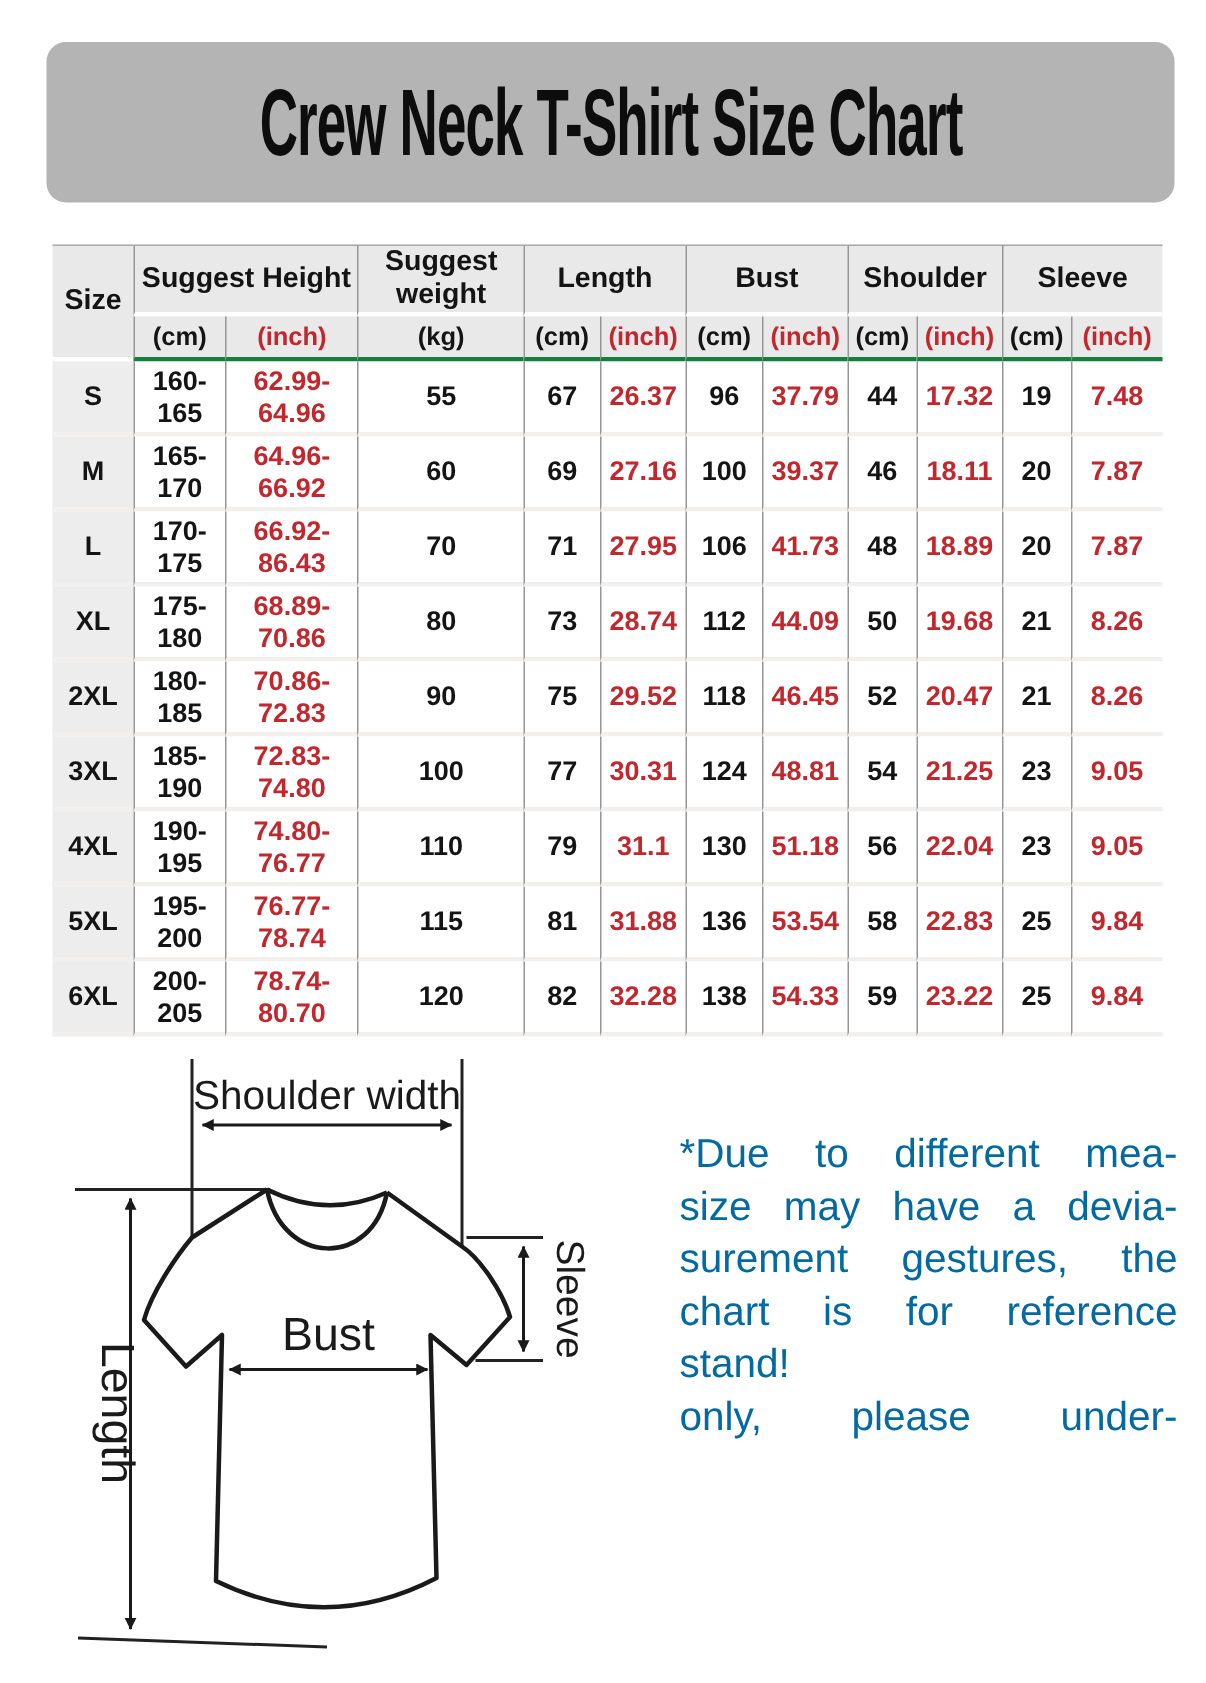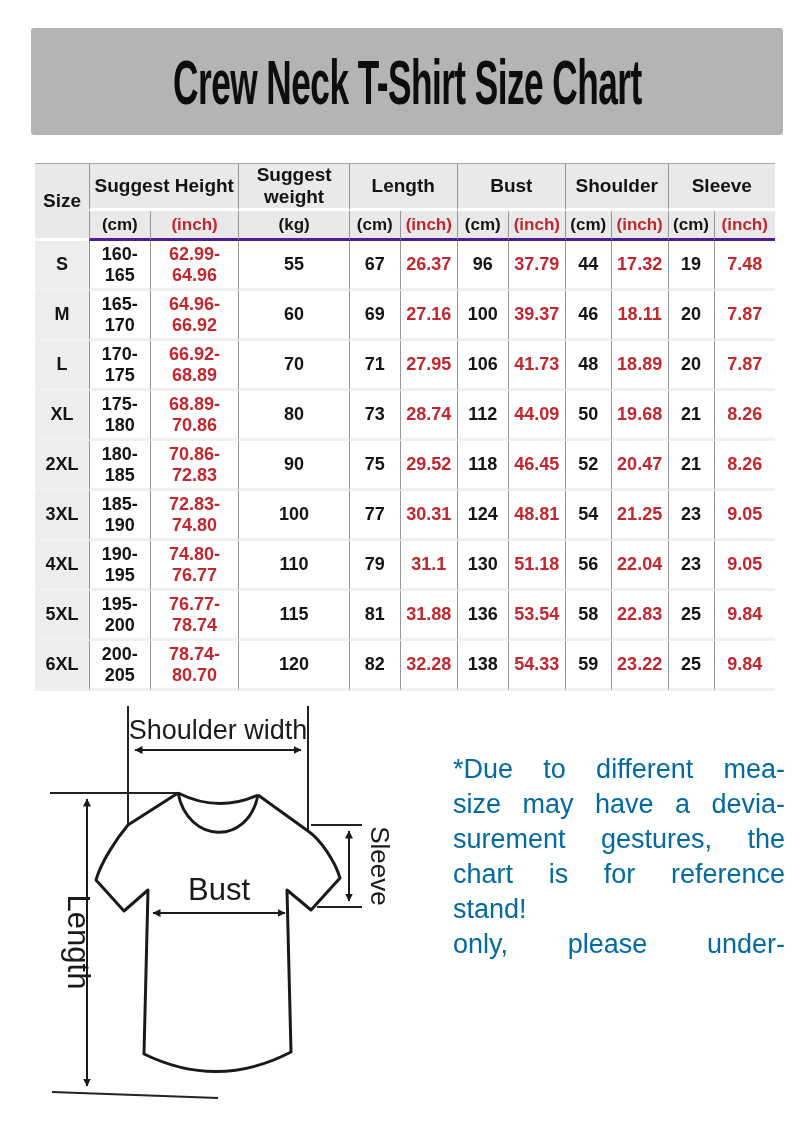--- a/index.html
+++ b/index.html
@@ -3,21 +3,21 @@
 <meta charset="utf-8">
 <style>
   html,body{margin:0;padding:0;}
   body{
     width:804px;height:1122px;position:relative;background:#ffffff;
     font-family:"Liberation Sans",sans-serif;overflow:hidden;
   }
   
   .banner{
     position:absolute;left:31px;top:28px;width:752px;height:107px;
-    background:#b4b4b4;border-radius:3px;
+    background:#b4b4b4;border-radius:13px;
     display:flex;align-items:center;justify-content:center;
   }
   .banner h1{
     margin:0;font-size:63px;font-weight:700;color:#0d0d0d;
     letter-spacing:-1px;white-space:nowrap;transform:scaleX(0.56);
   }
   
   table.size-table{
     position:absolute;left:35px;top:163px;width:740px;
     border-collapse:separate;border-spacing:0;table-layout:fixed;
@@ -29,21 +29,21 @@
   .group-row th{
     background:#e9e9e9;font-size:19px;height:31px;
     border-top:1px solid #a9a9a9;border-bottom:3px solid #ffffff;
     border-left:1px solid #969696;
   }
   .group-row th.size-h{
     border-left:none;border-bottom:3px solid #ffffff;margin-left:45px;
   }
   .unit-row th{
     background:#e9e9e9;font-size:17px;height:27px;
-    border-left:1px solid #969696;border-bottom:3px solid #4c1d95;
+    border-left:1px solid #969696;border-bottom:3px solid #15803d;
   }
   .size-table tbody td{
     background:#ffffff;font-size:18px;height:47px;
     border-left:1px solid #969696;border-bottom:3px solid #f2f0ef;
   }
   .size-table tbody td.size-c{
     background:#ededed;border-left:none;
   }
   .red{color:#c1272d !important;}
   
@@ -128,21 +128,21 @@
       <td>100</td>
       <td class="red">39.37</td>
       <td>46</td>
       <td class="red">18.11</td>
       <td>20</td>
       <td class="red">7.87</td>
     </tr>
     <tr>
       <td class="size-c">L</td>
       <td>170-175</td>
-      <td class="red">66.92-68.89</td>
+      <td class="red">66.92-86.43</td>
       <td>70</td>
       <td>71</td>
       <td class="red">27.95</td>
       <td>106</td>
       <td class="red">41.73</td>
       <td>48</td>
       <td class="red">18.89</td>
       <td>20</td>
       <td class="red">7.87</td>
     </tr>

